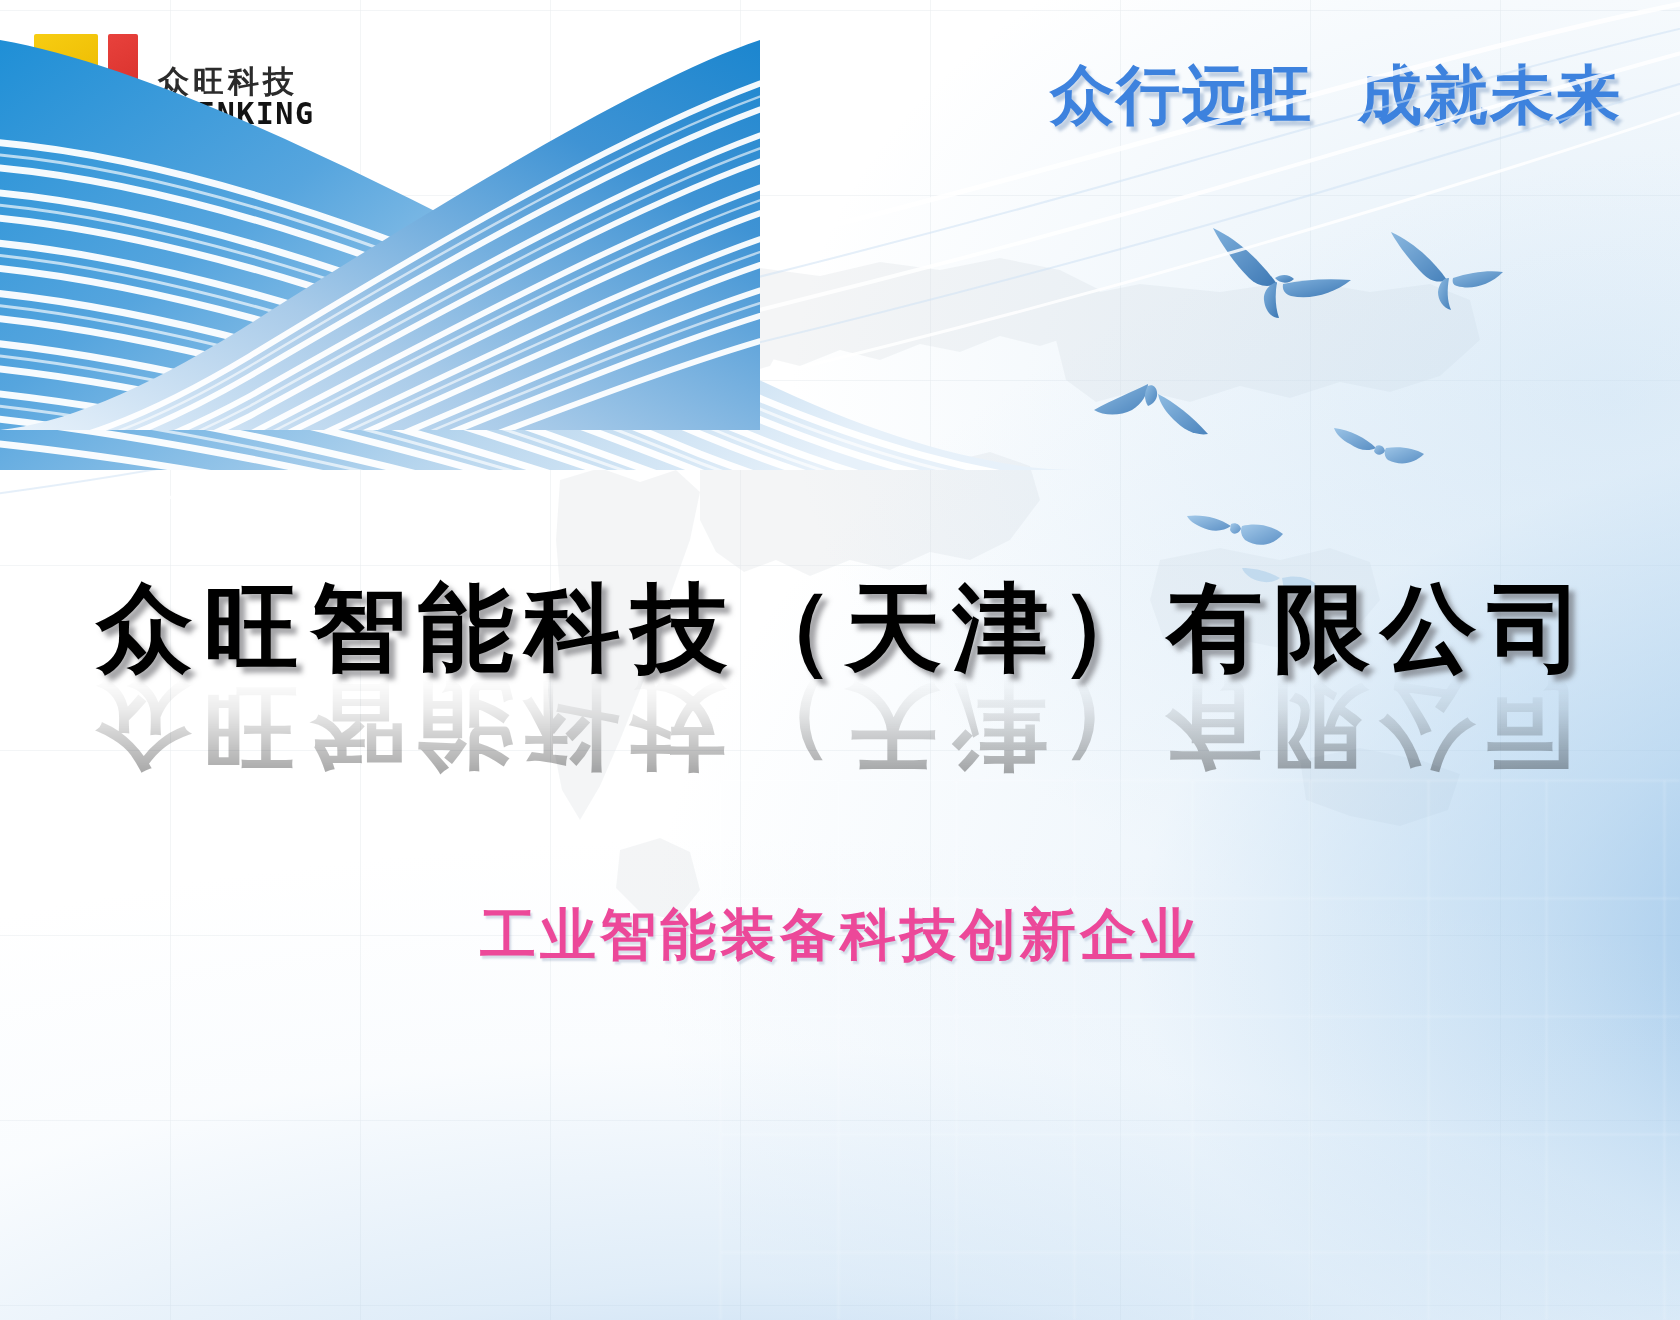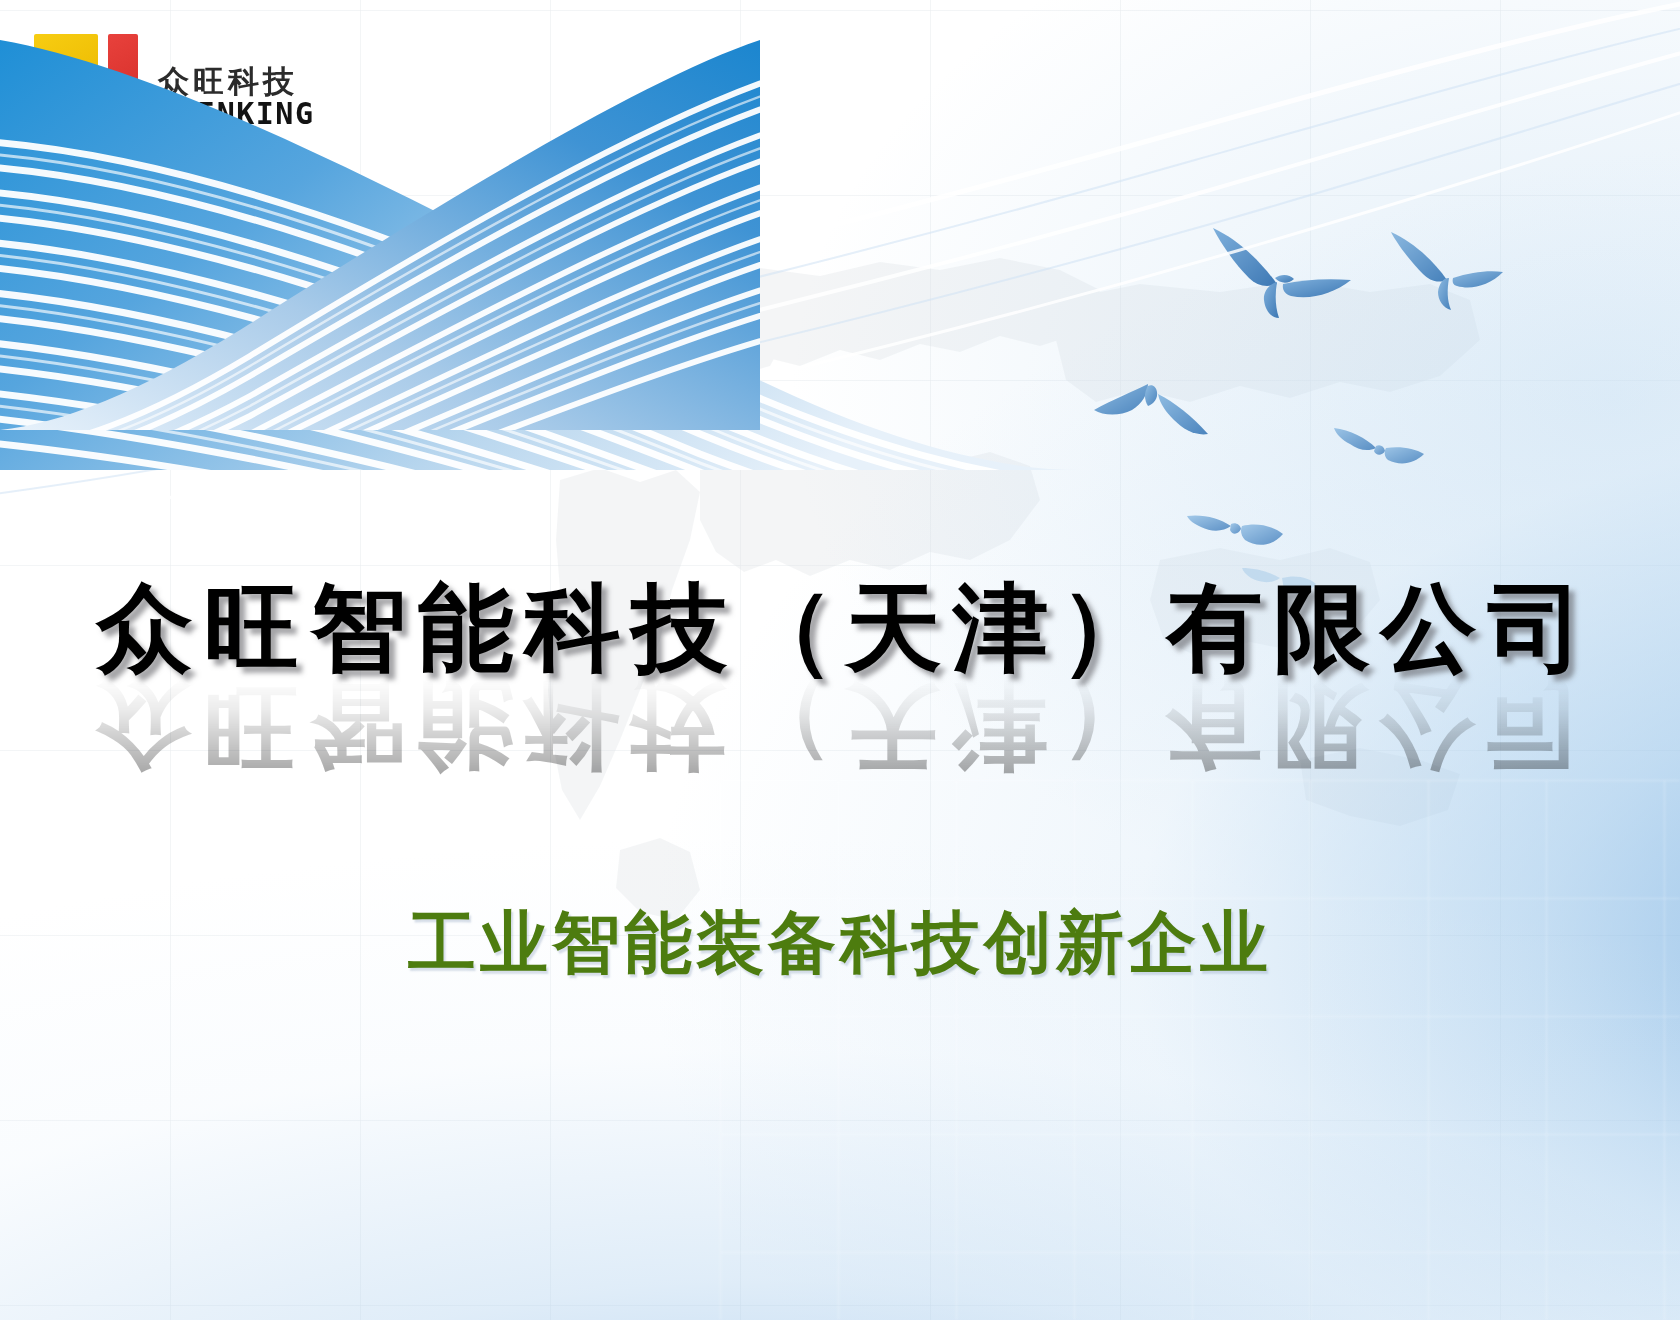--- a/index.html
+++ b/index.html
@@ -123,22 +123,22 @@
     margin-top:-6px;
     opacity:.42;
     -webkit-mask-image:linear-gradient(to top, rgba(0,0,0,0) 4%, rgba(0,0,0,.18) 34%, rgba(0,0,0,.85) 100%);
             mask-image:linear-gradient(to top, rgba(0,0,0,0) 4%, rgba(0,0,0,.18) 34%, rgba(0,0,0,.85) 100%);
   }
 
   
   #subtitle{
     position:absolute; left:0; right:0; top:898px;
     text-align:center;
-    font-size:68px; font-weight:800;
-    color:#4d7c0f;
+    font-size:56px; font-weight:800;
+    color:#ec4899;
     letter-spacing:4px;
     white-space:nowrap;
     text-shadow:2px 3px 2px rgba(140,160,190,.35);
   }
 
   
   .bird{ position:absolute; }
   .bird svg{ display:block; overflow:visible; }
 </style>
 </head>
@@ -261,20 +261,23 @@
       <div class="lg-sq" id="lg-red"></div>
       <div class="lg-sq" id="lg-green"></div>
       <div class="lg-sq" id="lg-blue"></div>
     </div>
     <div id="logo-text">
       <div id="logo-cn">众旺科技</div>
       <div id="logo-en">THINKING</div>
     </div>
   </div>
 
+  <div id="tagline">
+    <span>众行远旺</span><span class="gap"></span><span>成就未来</span>
+  </div>
 
   <div id="title-wrap">
     <div id="main-title">众旺智能科技（天津）有限公司</div>
     <div id="main-title-reflection" aria-hidden="true">众旺智能科技（天津）有限公司</div>
   </div>
 
   <div id="subtitle">工业智能装备科技创新企业</div>
 
   <div class="layer" id="arc-sweeps">
     <svg viewBox="0 0 1680 560" preserveAspectRatio="none" aria-hidden="true">

